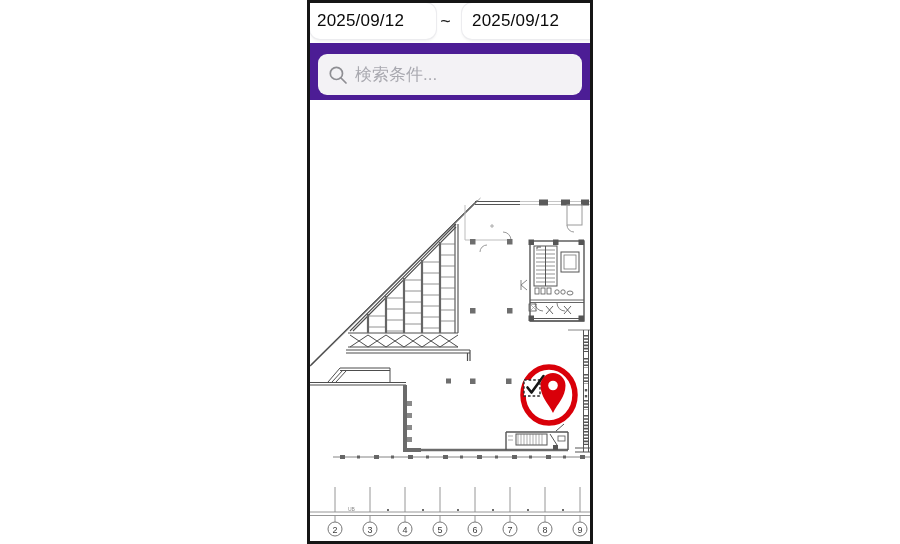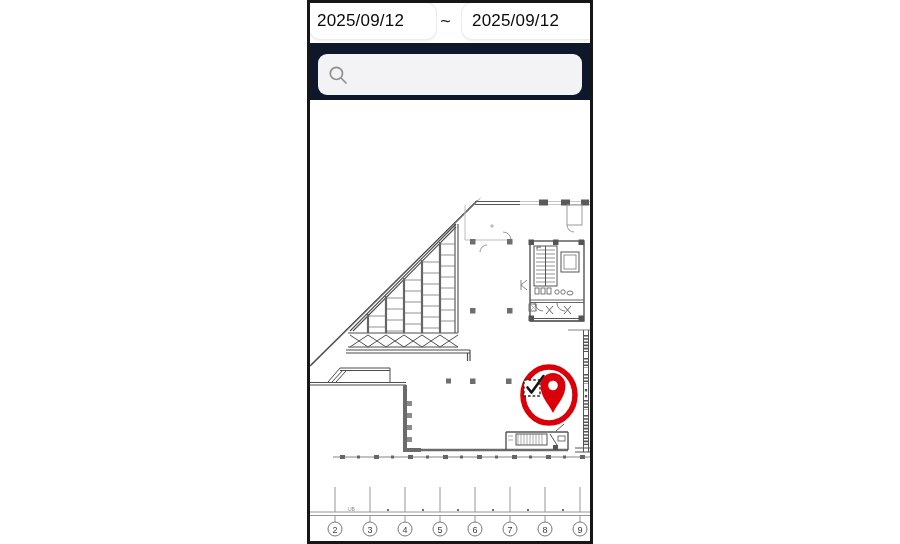--- a/index.html
+++ b/index.html
@@ -1,19 +1,19 @@
 <!DOCTYPE html>
 <html><head>
 <meta charset="utf-8">
 <style>
   html,body{margin:0;padding:0;background:#ffffff;}
   .canvas{position:relative;width:900px;height:544px;background:#ffffff;overflow:hidden;
           font-family:"Liberation Sans","DejaVu Sans",sans-serif;}
   .phone{position:absolute;left:307px;top:0;width:286px;height:544px;
-         border:3px solid #161616;box-sizing:border-box;background:#0f172a;overflow:hidden;}
+         border:3px solid #161616;box-sizing:border-box;background:#4c1d95;overflow:hidden;}
   
   .datebar{position:absolute;left:0;top:0;width:280px;height:40px;background:#ffffff;}
   .date-chip{position:absolute;top:0;height:36px;background:#ffffff;border-radius:10px;
              box-shadow:0 0 0 1px #ececef,0 1.5px 3px rgba(0,0,0,.07);
              display:flex;align-items:center;font-size:17px;color:#0a0a0a;letter-spacing:.2px;}
   .date-chip.start{left:0;width:119px;padding-left:7px;border-top-left-radius:0;}
   .date-chip.end{left:152px;width:128px;padding-left:10px;}
   .tilde{position:absolute;left:119px;top:0;width:33px;height:36px;display:flex;
          align-items:center;justify-content:center;font-size:18px;color:#222;}
   
@@ -42,20 +42,21 @@
       <div class="date-chip end">
         <span>2025/09/12</span>
       </div>
     </div>
 
     <div class="searchbar">
       <svg class="search-icon" viewBox="0 0 20 20">
         <circle cx="8.4" cy="8.4" r="6.1" fill="none" stroke="#8e8e93" stroke-width="1.7"></circle>
         <line x1="13" y1="13" x2="18" y2="18" stroke="#8e8e93" stroke-width="1.7" stroke-linecap="round"></line>
       </svg>
+      <input type="text" placeholder="検索条件..." style="">
     </div>
 
     <svg class="plan" viewBox="0 0 280 441">
 
       <g>
         <path d="M165,101.5 H280 M165,104.5 H280" stroke="#555" stroke-width="1.2" fill="none"></path>
         <path d="M210,101.5 H280 M210,104.5 H280" stroke="#c6c6c6" stroke-width="1" fill="none"></path>
         <rect x="229" y="99.5" width="9" height="6" fill="#5a5a5a"></rect>
         <rect x="251" y="99.5" width="9" height="6" fill="#5a5a5a"></rect>
         <rect x="271" y="99.5" width="8" height="6" fill="#5a5a5a"></rect>

